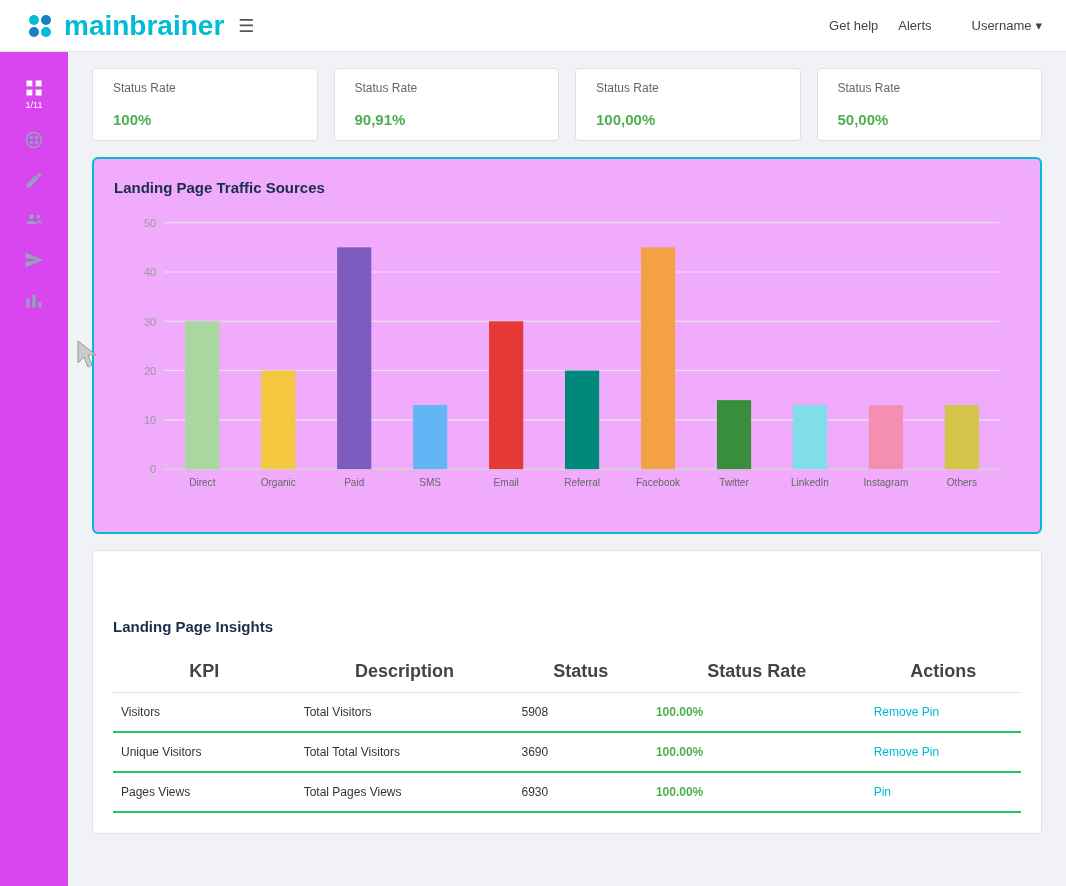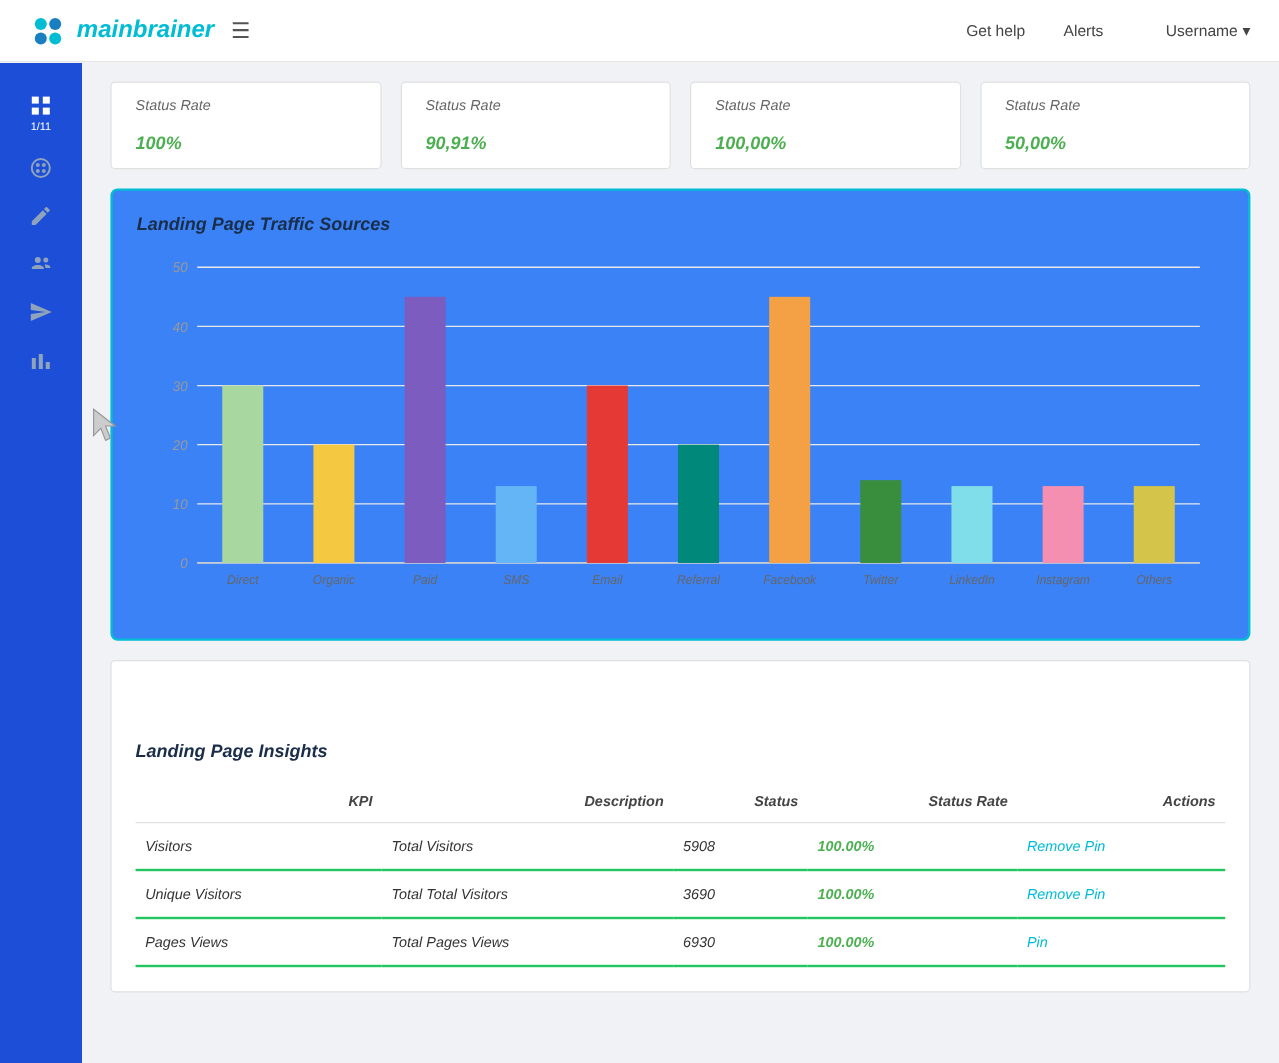--- a/index.html
+++ b/index.html
@@ -7,74 +7,74 @@
 
     
     .header {
       display: flex; align-items: center; justify-content: space-between;
       background: #fff; padding: 0 24px; height: 52px;
       border-bottom: 1px solid #e0e0e0; position: fixed; top: 0; left: 0; right: 0; z-index: 100;
     }
     .header-left { display: flex; align-items: center; gap: 14px; }
     .logo { display: flex; align-items: center; gap: 8px; }
     .logo-icon { width: 32px; height: 32px; }
-    .logo-text { font-size: 20px; font-weight: 700; color: #1a2e4a; font-style: italic; }
+    .logo-text { font-size: 28px; font-weight: 700; color: #1a2e4a; }
     .logo-text span { color: #00bcd4; }
     .hamburger { font-size: 18px; color: #555; cursor: pointer; }
-    .header-right { display: flex; align-items: center; gap: 32px; }
+    .header-right { display: flex; align-items: center; gap: 20px; }
     .header-link { color: #444; font-size: 13px; cursor: pointer; }
     .header-user { display: flex; align-items: center; gap: 4px; color: #444; cursor: pointer; margin-left: 20px; }
 
     
     .layout { display: flex; margin-top: 52px; }
 
     
     .sidebar {
-      width: 68px; background: #1d4ed8; min-height: calc(100vh - 52px);
+      width: 68px; background: #d946ef; min-height: calc(100vh - 52px);
       display: flex; flex-direction: column; align-items: center;
       padding-top: 16px; position: fixed; top: 52px; left: 0; bottom: 0;
     }
     .sidebar-item {
       width: 100%; display: flex; flex-direction: column; align-items: center;
       padding: 10px 0; cursor: pointer; color: #8fa3bb; font-size: 10px; gap: 2px;
     }
     .sidebar-item.active { color: #fff; }
     .sidebar-item svg { width: 20px; height: 20px; fill: currentColor; }
     .sidebar-item-label { font-size: 9px; }
 
     
-    .main { margin-left: 68px; padding: 16px 24px; width: calc(100% - 68px); font-style: italic; }
+    .main { margin-left: 68px; padding: 16px 24px; width: calc(100% - 68px); }
 
     
     .status-cards { display: flex; gap: 16px; margin-bottom: 16px; }
     .status-card {
       background: #fff; border: 1px solid #e0e0e0; border-radius: 4px;
       padding: 12px 20px; flex: 1; display: flex; flex-direction: column; gap: 4px;
     }
     .status-card-label { color: #666; font-size: 12px; }
     .status-card-value { color: #4caf50; font-size: 15px; font-weight: 600; margin-top: 12px; }
 
     
     .chart-section {
-      background: #3b82f6; border: 2px solid #00bcd4; border-radius: 6px;
+      background: #f0abfc; border: 2px solid #00bcd4; border-radius: 6px;
       padding: 20px; margin-bottom: 16px; position: relative;
     }
     .section-title { font-size: 15px; font-weight: 600; color: #1a2e4a; margin-bottom: 16px; }
 
     
     .chart-wrap { position: relative; height: 300px; }
     .chart-svg { width: 100%; height: 100%; }
 
     
     .insights-section {
       background: #fff; border: 1px solid #e0e0e0; border-radius: 4px; padding: 20px;
     }
     .insights-title { font-size: 15px; font-weight: 600; color: #1a2e4a; margin-bottom: 16px; margin-top: 47px; }
     table { width: 100%; border-collapse: collapse; }
-    th { text-align: right; padding: 10px 8px; color: #444; font-weight: 600; font-size: 12px; border-bottom: 1px solid #e0e0e0; margin-left: 44px; }
+    th { text-align: center; padding: 10px 8px; color: #444; font-weight: 600; font-size: 18px; border-bottom: 1px solid #e0e0e0; margin-left: 44px; }
     td { padding: 12px 8px; color: #333; font-size: 12px; border-bottom: 2px solid #22c55e; }
     .status-green { color: #4caf50; font-weight: 600; }
     .action-link { color: #00bcd4; cursor: pointer; font-size: 12px; }
   </style>
 </head>
 <body>
 
 <header class="header">
   <div class="header-left">
     <div class="logo">

